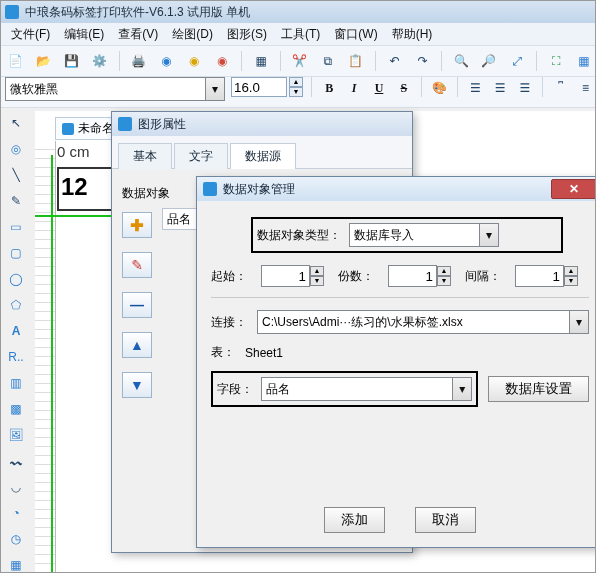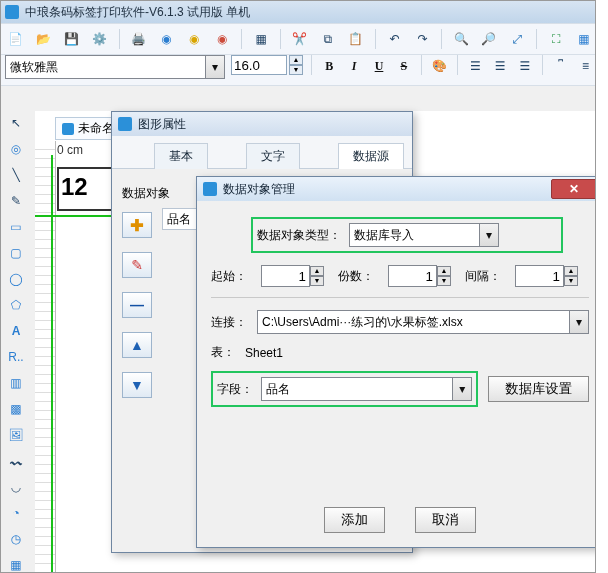--- a/index.html
+++ b/index.html
@@ -23,34 +23,34 @@
 
 
 .palette { position:absolute; left:4px; top:112px; width:22px; display:flex; flex-direction:column; gap:6px; }
 .palette .tbtn { width:20px; height:18px; }
 
 
 .canvas { position:absolute; left:34px; top:110px; right:0; bottom:0; background:#fff; }
 .doc-tab { position:absolute; left:20px; top:6px; background:#fafcff; border:1px solid #bcd; padding:2px 6px; display:flex; align-items:center; gap:4px; }
 .doc-tab .ico { width:12px; height:12px; background:#2b90d9; border-radius:2px; }
 .ruler-v { position:absolute; left:0; top:30px; width:20px; bottom:0; background:repeating-linear-gradient(#fff,#fff 8px,#ddd 8px,#ddd 9px); border-right:1px solid #bbb; }
-.ruler-h-lbl { position:absolute; left:22px; top:32px; font-size:12px; color:#333; }
+.ruler-h-lbl { position:absolute; left:22px; top:32px; font-size:15px; color:#333; }
 .obj-box { position:absolute; left:22px; top:56px; width:60px; height:40px; border:2px solid #333; background:#fff; font:bold 24px/36px Arial; text-align:left; padding-left:2px; }
 .guide-v { position:absolute; top:44px; bottom:0; left:16px; width:2px; background:#18c018; }
 .guide-h { position:absolute; left:0; right:0; top:104px; height:2px; background:#18c018; }
 
 
 .win { position:absolute; background:#f0f0f0; border:1px solid #6f86a1; box-shadow:3px 3px 8px rgba(0,0,0,.25); }
 .win .wtitle { height:24px; background:linear-gradient(#e7eff8,#cfddee); display:flex; align-items:center; padding:0 6px; color:#123; }
 .win .wtitle .ico { width:14px; height:14px; background:#2b90d9; border-radius:2px; margin-right:6px; }
 
 
 #props { left:110px; top:110px; width:300px; height:440px; }
 .tabs { display:flex; background:#f4f6f9; border-bottom:1px solid #c4cfdb; padding:6px 6px 0; gap:2px; }
-.tab { padding:4px 14px; border:1px solid #c4cfdb; border-bottom:none; background:#eef3f8; position:relative; top:1px; color:#123;margin-left:36px; }
+.tab { padding:4px 14px; border:1px solid #c4cfdb; border-bottom:none; background:#eef3f8; position:relative; top:1px; color:#123; }
 .tab.active { background:#fff; }
 .props-body { padding:10px; background:#f0f0f0; }
 .props-body .lbl { margin:6px 0; color:#000; }
 .iconcol { display:flex; flex-direction:column; gap:14px; margin-top:4px; }
 .iconcol .btn { width:28px; height:24px; border:1px solid #9db4cc; background:linear-gradient(#fff,#e0eaf4); display:flex; align-items:center; justify-content:center; font-size:14px; }
 .minus { color:#1351a4; font-weight:bold; }
 .plus  { color:#e09000; font-weight:bold; font-size:16px; }
 .pencil{ color:#c33; }
 
 
@@ -61,33 +61,43 @@
 .row { display:flex; align-items:center; margin:10px 0; gap:10px; }
 .row label { color:#000; }
 .combo { flex:0 0 auto; height:22px; border:1px solid #828790; background:#fff; display:flex; align-items:center; padding:0 4px; position:relative; }
 .combo .arrow { position:absolute; right:0; top:0; bottom:0; width:18px; border-left:1px solid #828790; background:linear-gradient(#f2f2f2,#dcdcdc); display:flex; align-items:center; justify-content:center; color:#111; }
 .spin { display:flex; align-items:center; }
 .spin input { width:42px; height:18px; border:1px solid #828790; text-align:right; padding-right:3px; }
 .spin .ud { width:14px; height:20px; display:flex; flex-direction:column; }
 .spin .ud div { flex:1; border:1px solid #828790; background:#e7e7e7; font-size:7px; line-height:8px; text-align:center; }
 .rule { border:0; border-top:1px solid #c9c9c9; margin:8px 0 12px; }
 .btn2 { height:26px; padding:0 16px; border:1px solid #8a8a8a; background:linear-gradient(#fdfdfd,#e3e3e3); }
-.red-box { border:2px solid #22c55e; padding:4px; }
+.red-box { border:2px solid #000000; padding:4px; }
 .footer { position:absolute; left:0; right:0; bottom:14px; display:flex; justify-content:center; gap:30px; }
 
 
 .tsty { font-family:"Times New Roman",serif; font-weight:bold; color:#111; }
 </style>
 </head>
 <body>
 <div id="app">
 
 <div class="titlebar">
   <span class="ico"></span>
   <span>中琅条码标签打印软件-V6.1.3 试用版 单机</span>
+</div>
+<div class="menubar">
+  <span>文件(F)</span>
+  <span>编辑(E)</span>
+  <span>查看(V)</span>
+  <span>绘图(D)</span>
+  <span>图形(S)</span>
+  <span>工具(T)</span>
+  <span>窗口(W)</span>
+  <span>帮助(H)</span>
 </div>
 
 <div class="toolbar">
   <div class="tbtn">📄</div>
   <div class="tbtn">📂</div>
   <div class="tbtn">💾</div>
   <div class="tbtn">⚙️</div>
   <div class="sep"></div>
   <div class="tbtn">🖨️</div>
   <div class="tbtn" style="color:#2b7ed1">◉</div>

